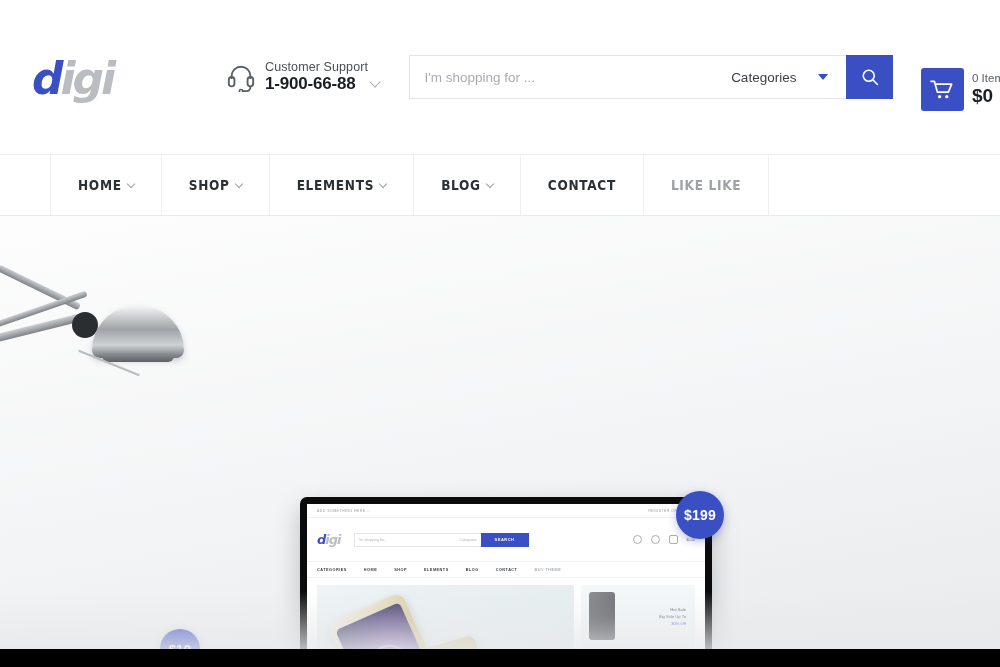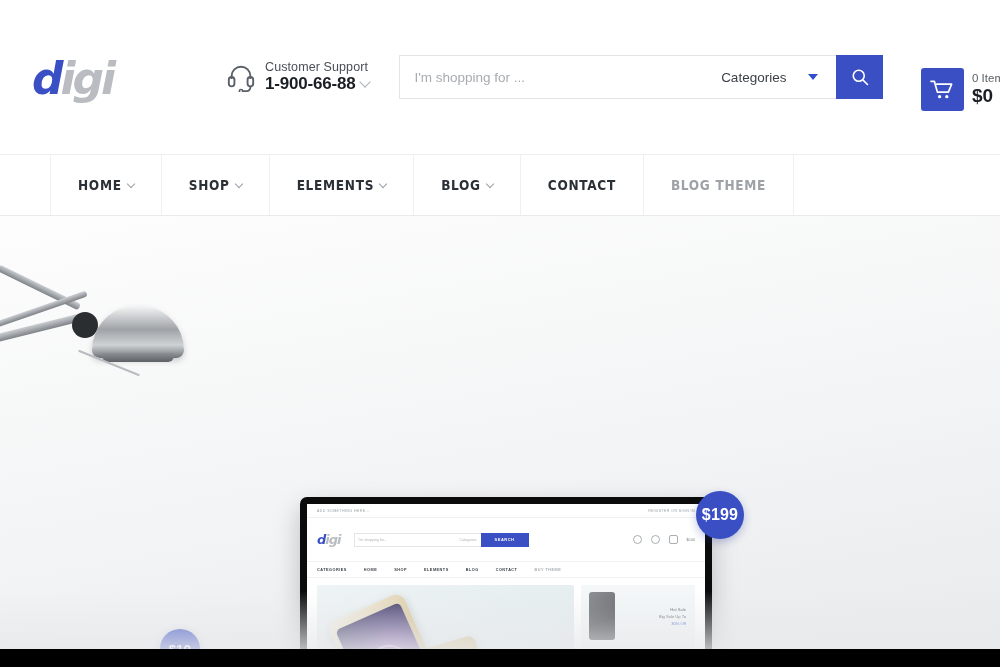--- a/index.html
+++ b/index.html
@@ -21,21 +21,21 @@
   .logo-text { font-size: 44px; font-weight: 800; font-style: italic; letter-spacing:-3px;
                line-height:1; font-family:"DejaVu Sans", sans-serif; }
   .logo-d { color:#3A4FC4; }
   .logo-igi { color:#b9bcc0; }
 
   .support { display:flex; align-items:center; gap:9px; margin-left: 74px; flex:0 0 auto; }
   .headset { width:30px; height:30px; flex:0 0 auto; }
   .support-texts { line-height:1.15; }
   .support-label { font-size:12.5px; color:#4a4f55; letter-spacing:0.1px; }
   .support-phone { font-size:17px; font-weight:700; color:#1b1f24; letter-spacing:-0.2px;
-                   display:flex; align-items:center; gap:6px; }
+                   display:flex; align-items:center; gap:16px; }
   .chev-sm { display:inline-block; width:8px; height:8px; border-right:1.6px solid #aeb2b7;
              border-bottom:1.6px solid #aeb2b7; transform:rotate(45deg); margin-bottom:4px; }
 
   .searchwrap { display:flex; margin-left:30px; flex:0 0 auto; height:44px; }
   .search-field {
     width:437px; height:44px; border:1px solid #e2e4e7; border-right:none;
     background:#fff; display:flex; align-items:center; padding:0 14px; gap:8px;
   }
   .search-input { flex:1; border:none; outline:none; font-size:13.5px; color:#9b9fa4;
                   font-family:"Liberation Sans", sans-serif; background:transparent; }
@@ -136,21 +136,21 @@
   .card-txt { font-size:4.1px; line-height:1.75; color:#5c6268; }
   .card-txt .accent { color:#3A4FC4; }
   .card-txt.right { text-align:right; margin-left:auto; padding-right:2px; }
   .mini-phone { position:absolute; left:8px; top:7px; width:26px; height:48px; border-radius:3px;
                 background:linear-gradient(160deg,#8d8f94,#46484d 60%,#2e3034); }
 
   
   .badge { position:absolute; border-radius:50%; background:#3A4FC4; color:#fff;
            display:flex; align-items:center; justify-content:center; font-weight:600;
            letter-spacing:.2px; box-shadow:0 3px 8px rgba(40,60,170,.3); }
-  .badge-199 { right:256px; top:275px; width:48px; height:48px; font-size:16px; }
+  .badge-199 { right:276px; top:275px; width:48px; height:48px; font-size:14px; }
   .badge-19 { left:160px; top:413px; width:40px; height:40px; font-size:13px; }
 
   
   .desk { position:absolute; left:0; bottom:0; width:1000px; height:66px;
           background:linear-gradient(180deg,rgba(243,244,245,.0),rgba(232,233,235,.9)); }
   .footer-strip { position:absolute; left:0; bottom:0; width:1000px; height:18px; background:#000; }
 </style>
 </head>
 <body>
 
@@ -226,21 +226,21 @@
       <i class="nav-chev"></i>
     </div>
     <div class="nav-item">
       <span>BLOG</span>
       <i class="nav-chev"></i>
     </div>
     <div class="nav-item">
       <span>CONTACT</span>
     </div>
     <div class="nav-item muted">
-      <span>BLOG THEME</span>
+      <span>LIKE LIKE</span>
     </div>
   </nav>
 
   <div class="hero">
 
     <div class="lamp">
       <div class="arm a4"></div>
       <div class="arm a5"></div>
       <div class="arm a2"></div>
         <div class="arm a1"></div>

